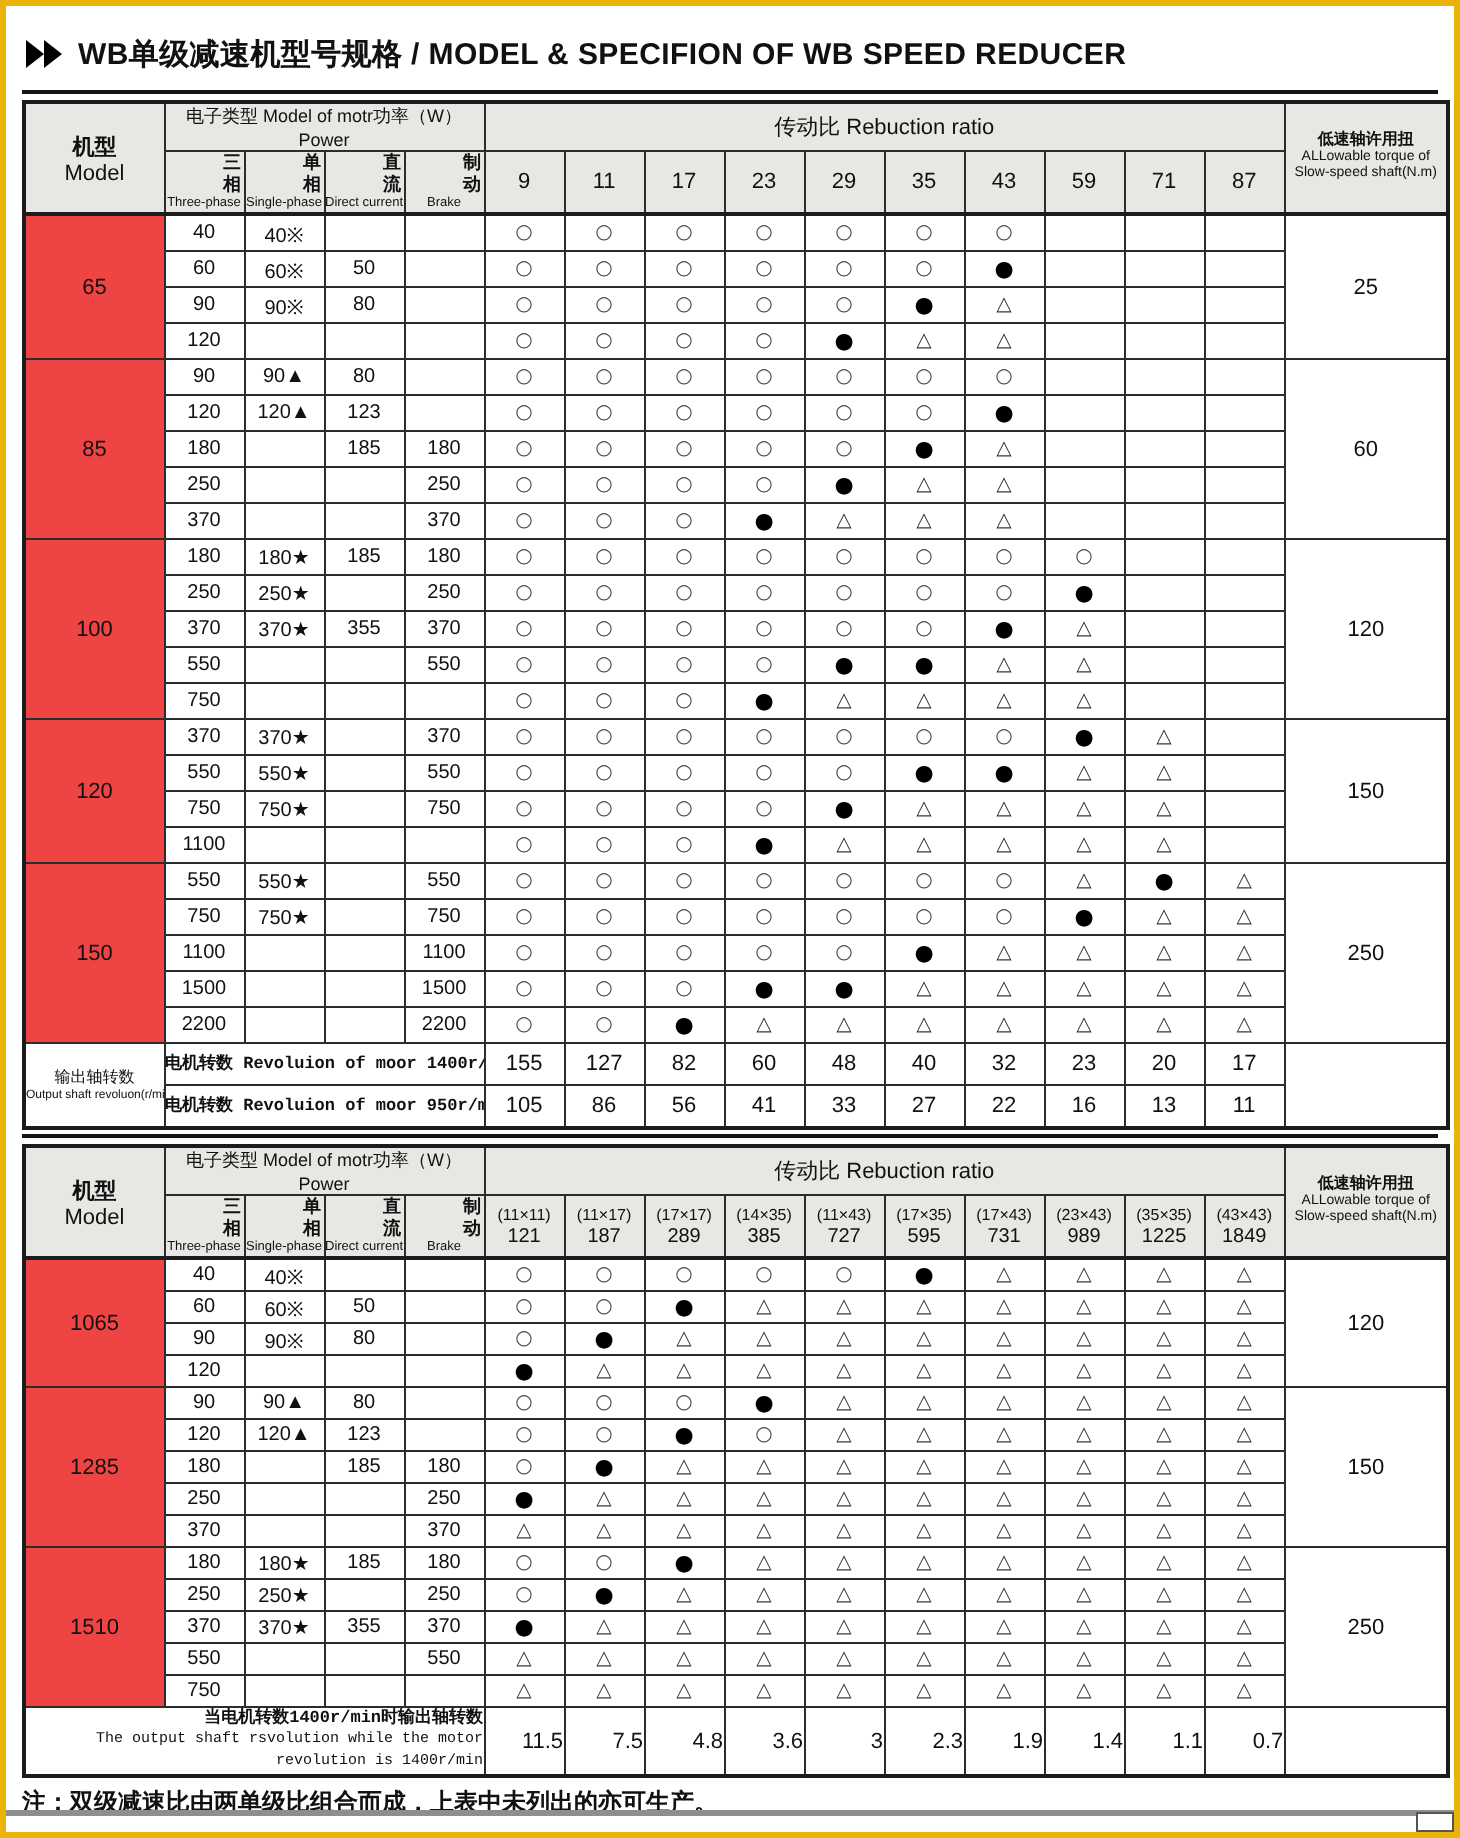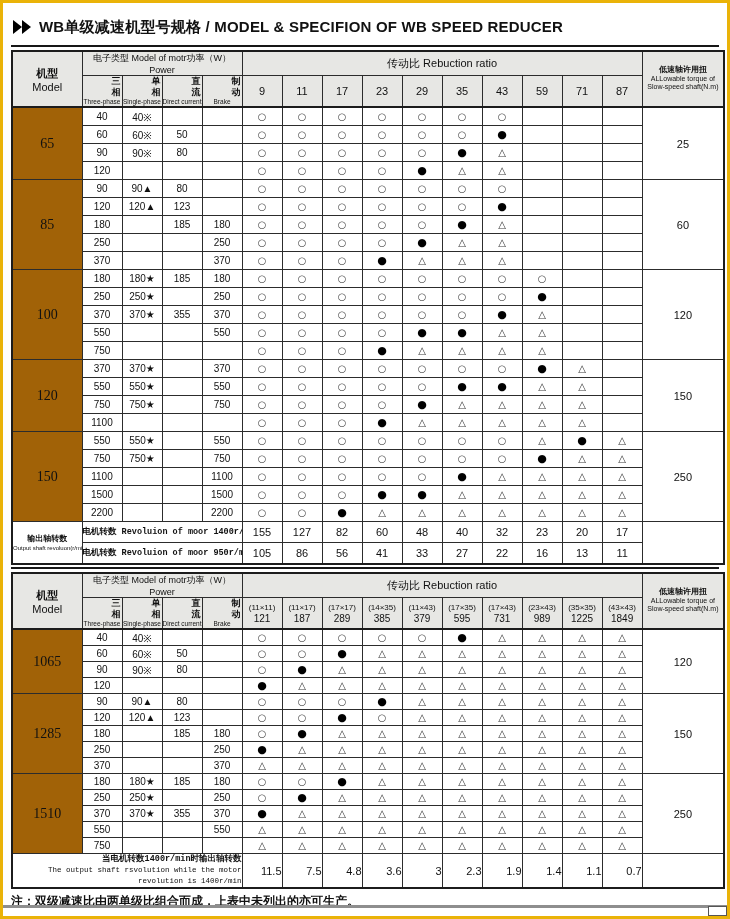--- a/index.html
+++ b/index.html
@@ -22,30 +22,30 @@
   .hg-ratio{font-size:11px;font-weight:bold;}
   .h-torque div{font-size:7px;line-height:8.5px;}
   .h-torque .tz{font-weight:bold;font-size:8px;}
   .h-mc .mz{font-size:9px;font-weight:bold;line-height:11px;margin-left:28px;}
   .h-mc .me{font-size:6.5px;line-height:8px;}
   .h-rn{font-size:11px;}
   .h-rn2 .rt{font-size:8px;line-height:11px;white-space:nowrap;}
   .h-rn2 .rb{font-size:10px;line-height:12px;}
   .t1 tbody td{height:17px;}
   .t2 tbody td{height:15px;}
-  td.model-cell{font-size:14px;background:#a16207;font-family:Liberation Serif, serif;}
+  td.model-cell{font-size:11px;background:#ef4444;}
   td.torque-cell{font-size:11px;}
   td.motor-cell{font-size:10px;}
   td.sym{font-family:"DejaVu Sans",sans-serif;}
   td.sym.o{font-size:10px;color:#4a4a4a;}
   td.sym.f{font-size:11px;color:#000;}
   td.sym.t{font-size:10px;color:#3a3a3a;}
   tfoot{border-top:1.5px solid #1c1c1c;}
   td.f-left{padding:0 1px;}
-  td.f-left .flz{font-size:8px;font-weight:bold;line-height:10px;}
+  td.f-left .flz{font-size:8px;font-weight:normal;line-height:10px;}
   td.f-left .fle{font-size:6px;line-height:8px;white-space:nowrap;}
   td.f-label{font-family:"Liberation Mono",monospace;font-size:8.5px;font-weight:bold;text-align:left;padding-left:3px;white-space:nowrap;height:20px;}
   td.f-val{font-size:11px;}
   td.f-left2 div{font-family:"Liberation Mono",monospace;line-height:11px;}
   td.f-left2 .flz2{font-size:8.5px;font-weight:bold;}
   td.f-left2 .fle2{font-size:7.5px;}
   .t2 tfoot td{height:30px;text-align:right;}
   .notes{margin-top:5px;line-height:14px;}
   .notes .n1{font-size:12px;font-weight:bold;}
   .bottom-band{position:absolute;left:0;right:0;top:902px;height:3px;background:#8e8e8e;}
@@ -605,21 +605,21 @@
             <th class="h-rn2">
               <div class="rt">(17×17)</div>
               <div class="rb">289</div>
             </th>
             <th class="h-rn2">
               <div class="rt">(14×35)</div>
               <div class="rb">385</div>
             </th>
             <th class="h-rn2">
               <div class="rt">(11×43)</div>
-              <div class="rb">379</div>
+              <div class="rb">727</div>
             </th>
             <th class="h-rn2">
               <div class="rt">(17×35)</div>
               <div class="rb">595</div>
             </th>
             <th class="h-rn2">
               <div class="rt">(17×43)</div>
               <div class="rb">731</div>
             </th>
             <th class="h-rn2">

